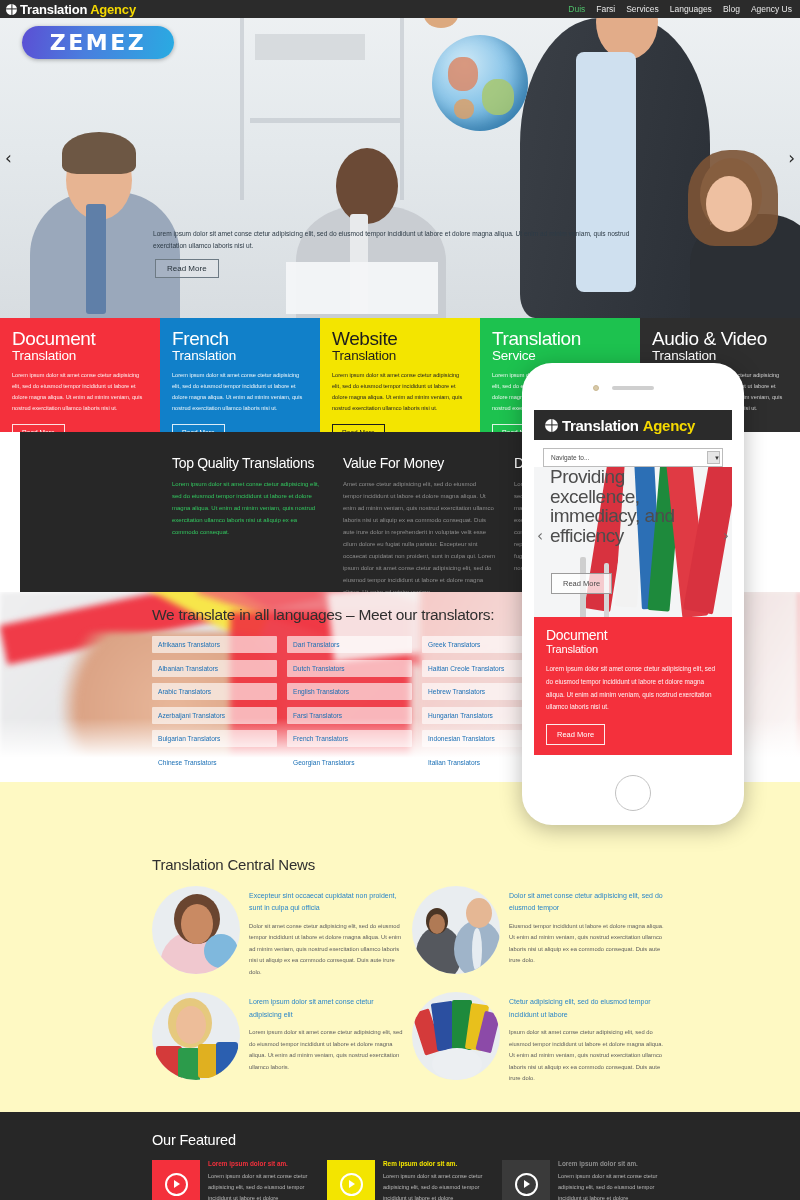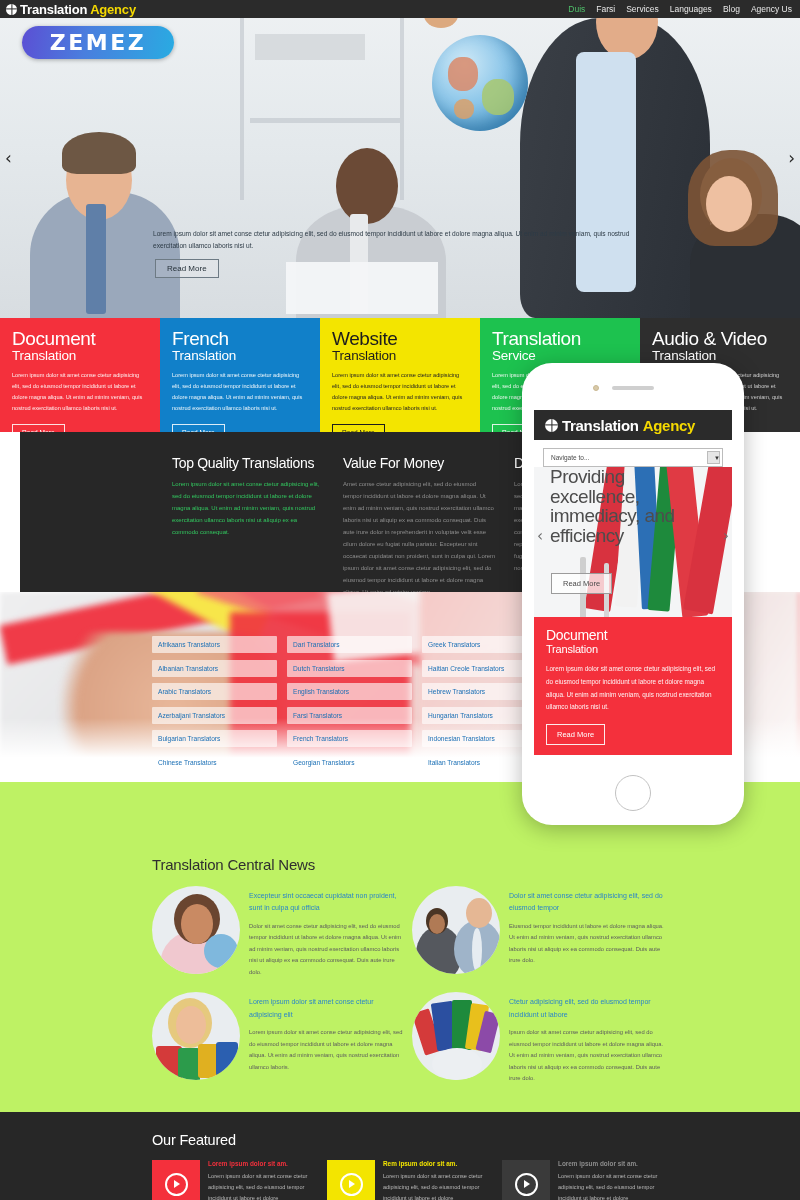--- a/index.html
+++ b/index.html
@@ -162,21 +162,21 @@
   .lang-cols { position:absolute; left:152px; top:44px; width:500px; display:flex; gap:10px; }
   .lang-col { width:125px; display:flex; flex-direction:column; gap:6.5px; }
   .lang-col.wide { width:160px; }
   .lang-item {
     font-size:6.6px; color:#1a6fb5; background:rgba(255,255,255,.62);
     padding:5px 6px; border-radius:1px;
   }
   .lang-item.plain { background:transparent; padding-left:6px; }
 
   
-  .news { position:absolute; top:782px; left:0; width:800px; height:330px; background:#bef264; }
+  .news { position:absolute; top:782px; left:0; width:800px; height:330px; background:#fef9c3; }
   .news h2 {
     position:absolute; left:152px; top:74px;
     font-size:15px; font-weight:normal; color:#2f2f2f; letter-spacing:-.2px;
   }
   .news-grid { position:absolute; left:152px; top:104px; width:512px; display:flex; flex-wrap:wrap; gap:14px 8px; }
   .post { width:252px; display:flex; gap:9px; }
   .post .thumb {
     width:88px; height:88px; border-radius:50%; flex:0 0 auto; overflow:hidden; position:relative;
     background:#e9edf0;
   }
@@ -391,20 +391,21 @@
     <div class="stripe" style="left:150px;top:-12px;width:120px;height:40px;background:#f7e64a;transform:rotate(28deg);"></div>
     <div class="stripe" style="left:200px;top:-20px;width:240px;height:60px;background:#f26a72;transform:rotate(18deg);opacity:.85;"></div>
     <div class="stripe" style="left:60px;top:40px;width:230px;height:190px;background:radial-gradient(circle at 50% 40%,#e8b79a 0%, #dba385 60%, rgba(219,163,133,0) 72%);"></div>
     <div class="stripe" style="left:230px;top:20px;width:180px;height:200px;background:#f0323f;opacity:.9;"></div>
     <div class="stripe" style="left:330px;top:-10px;width:200px;height:70px;background:#f8f2f1;opacity:.9;transform:rotate(-6deg);"></div>
     <div class="stripe" style="left:420px;top:-10px;width:380px;height:210px;background:linear-gradient(120deg,#f6c9c6,#efe7e5 60%,#ffffff);opacity:.95;"></div>
     <div class="stripe" style="left:540px;top:30px;width:150px;height:150px;background:#e8b79a;opacity:.6;border-radius:50%;"></div>
   </div>
   <div class="lang-fade"></div>
 
+  <h2>We translate in all languages – Meet our translators:</h2>
   <div class="lang-cols">
     <div class="lang-col">
       <a class="lang-item">Afrikaans Translators</a>
       <a class="lang-item">Albanian Translators</a>
       <a class="lang-item">Arabic Translators</a>
       <a class="lang-item">Azerbaijani Translators</a>
       <a class="lang-item">Bulgarian Translators</a>
       <a class="lang-item plain">Chinese Translators</a>
       <a class="lang-item plain">Croatian Translators</a>
     </div>

